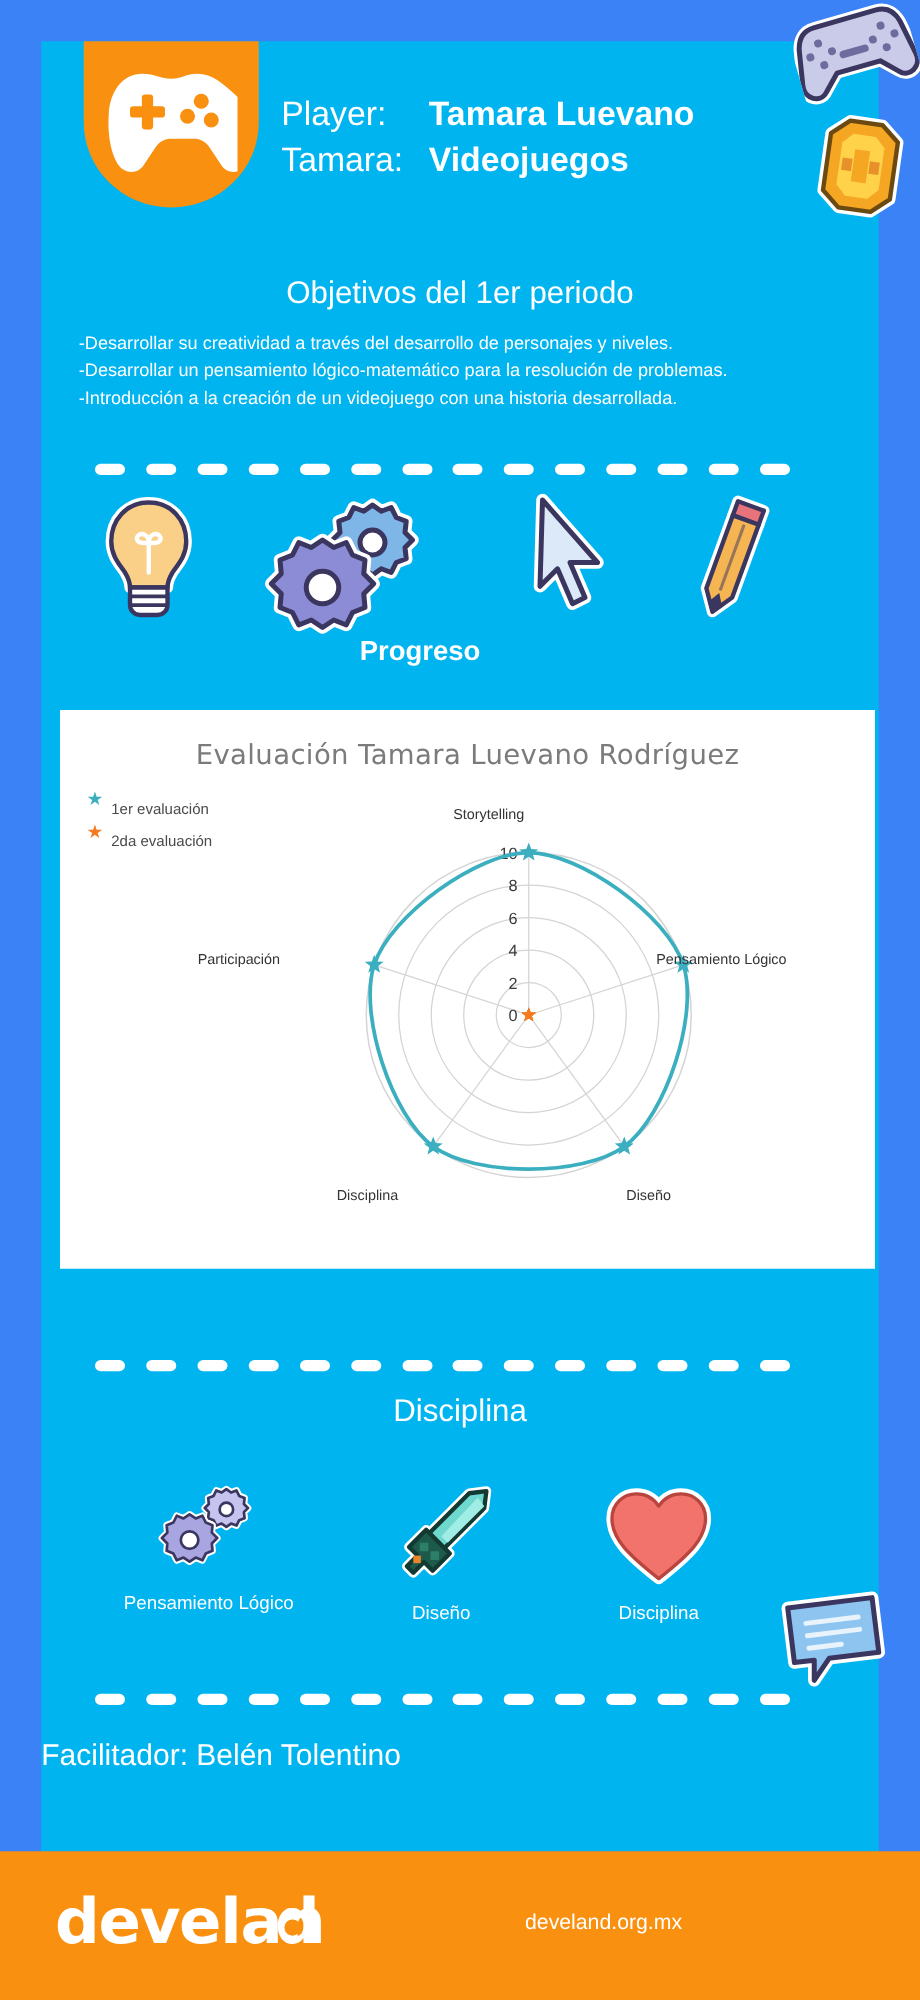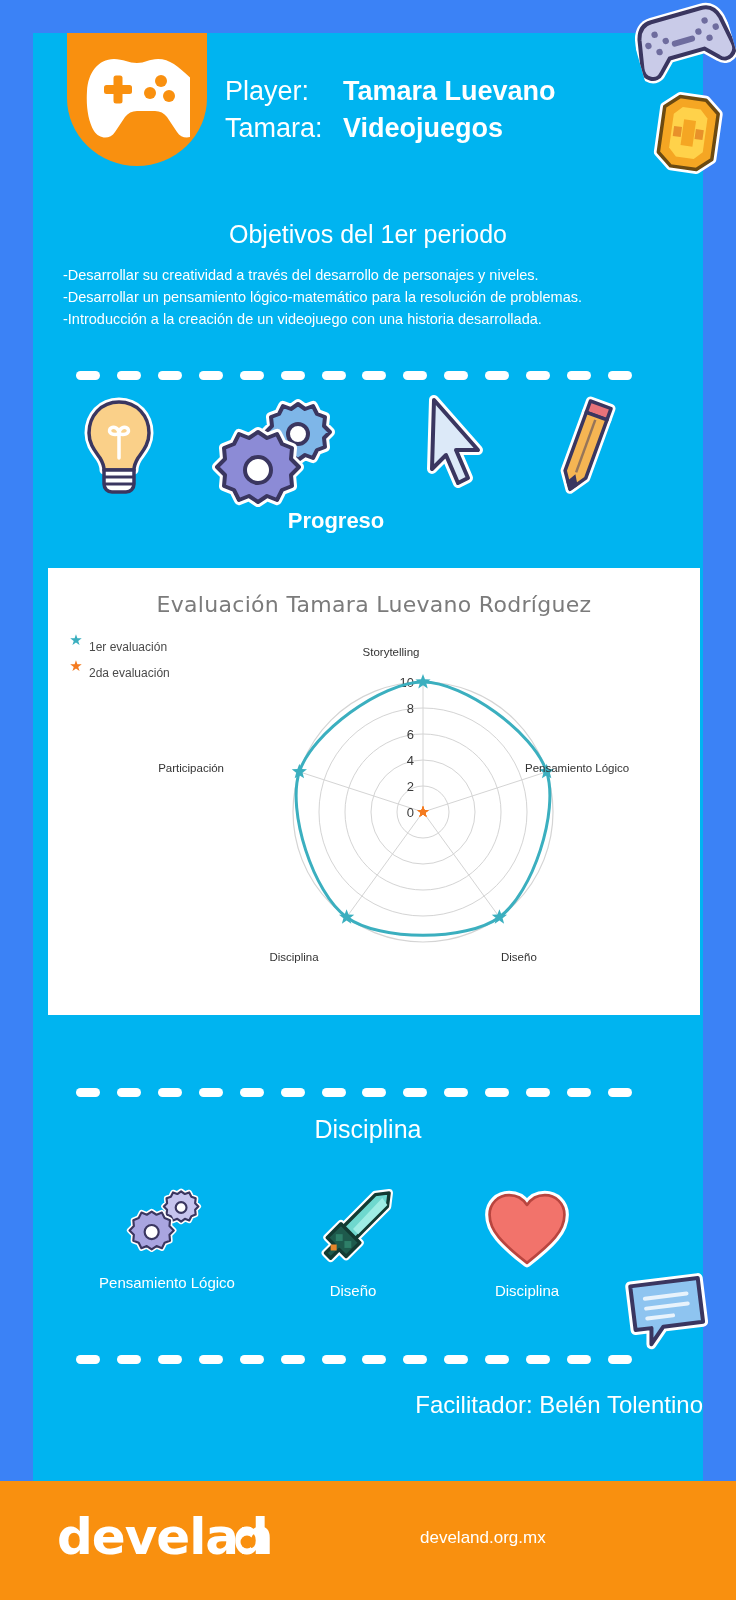--- a/index.html
+++ b/index.html
@@ -120,26 +120,26 @@
   .badge { position: absolute; text-align: center; width: 170px; }
   .badge-ico { height: 92px; display: flex; align-items: center; justify-content: center; }
   .badge-label { color: #ffffff; font-size: 15px; line-height: 1.28; margin-top: 6px; }
   #badge-0 { left: 22px;  top: 0; }
   #badge-1 { left: 208px; top: 8px; }
   #badge-2 { left: 382px; top: 8px; }
 
   
   #facilitator {
     position: absolute; left: 33px; top: 1391px; width: 670px;
-    text-align: right; color: #ffffff; font-size: 24px;
+    text-align: left; color: #ffffff; font-size: 24px;
   }
 
   
   .footer { position: absolute; left: 0; top: 1481px; width: 736px; height: 119px; background: #F9900F; }
-  #brand-logo { position: absolute; left: 44px; top: 26px; margin-left: 13px; }
+  #brand-logo { position: absolute; left: 44px; top: 26px; }
   #footer-url {
     position: absolute; left: 420px; top: 47px;
     color: #ffffff; font-size: 17px;
   }
 </style>
 </head>
 <body>
 
 <div id="page">
 

